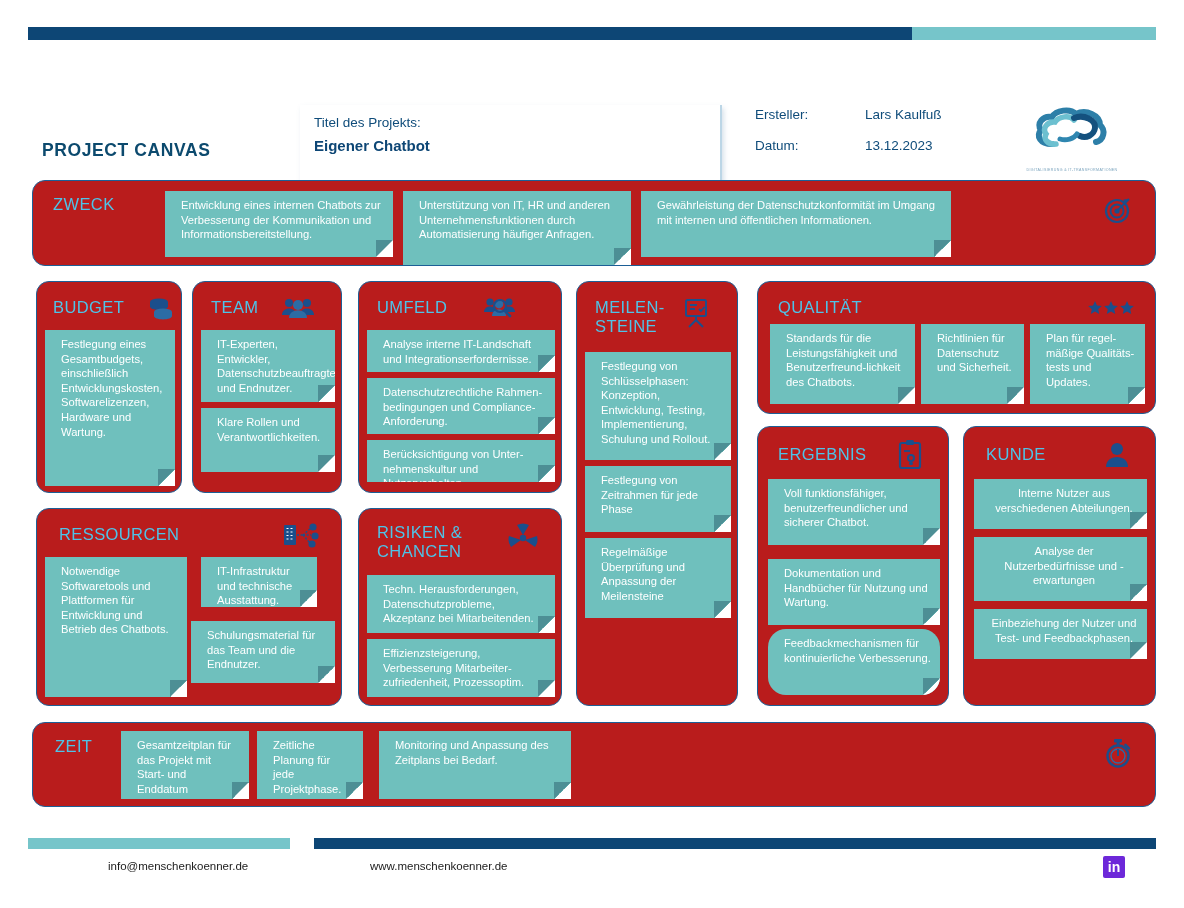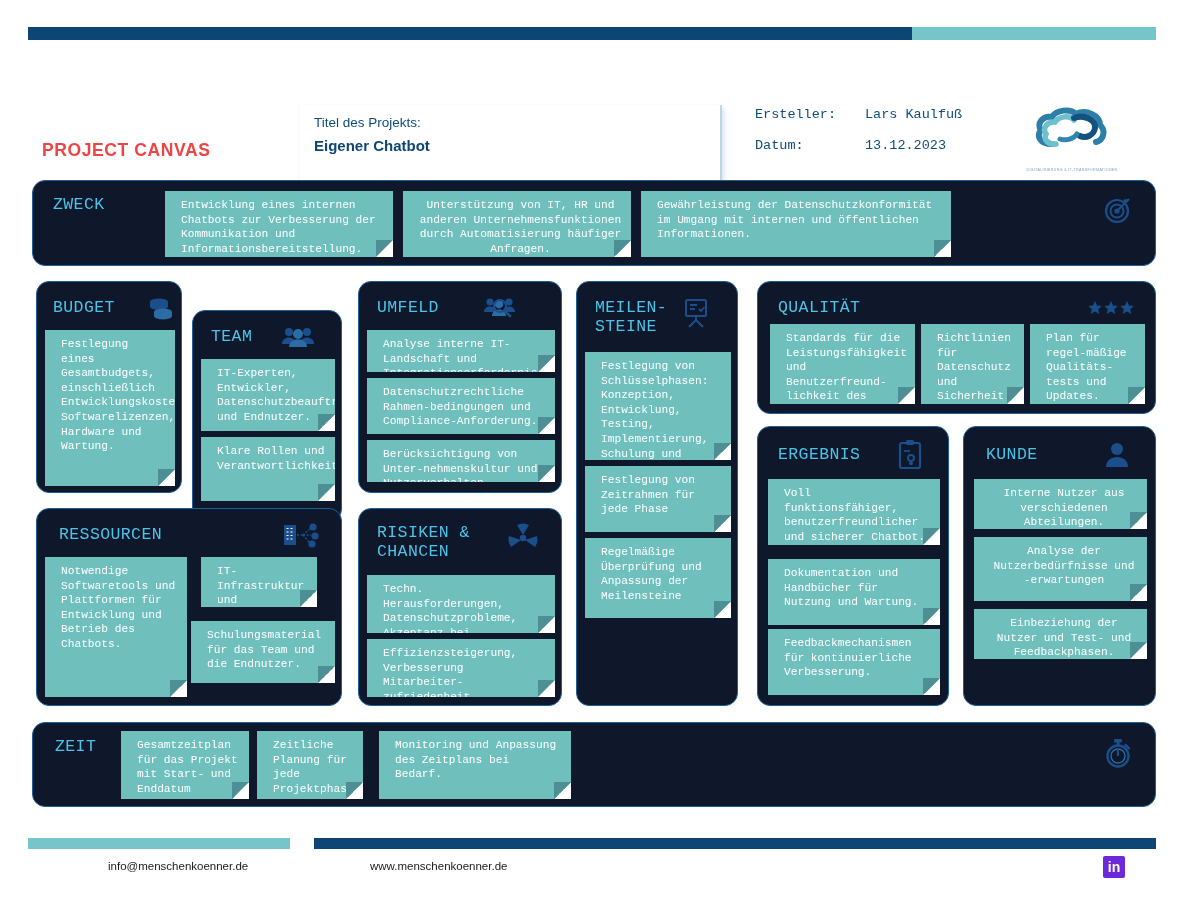--- a/index.html
+++ b/index.html
@@ -15,56 +15,55 @@
   
   .topbar{position:absolute;left:28px;top:27px;height:13px;width:1128px;display:flex;}
   .topbar .dark{background:#0d4675;flex:0 0 884px;height:13px;}
   .topbar .light{background:#76c5ca;flex:1;height:13px;}
 
   
   .header{position:absolute;left:0;top:52px;width:1184px;height:118px;}
   .brandtitle{
     position:absolute;left:42px;top:88px;
     font-size:17.5px;font-weight:bold;letter-spacing:.6px;
-    color:#ef4444;
+    color:#0c4a6e;
   }
   .titlebox{
     position:absolute;left:300px;top:53px;width:420px;height:108px;
     background:#ffffff;
     border-right:2px solid #bcd6e6;
     border-bottom:2px solid #bcd6e6;
     border-bottom-right-radius:3px;
     box-shadow:2px 3px 5px rgba(140,170,195,.35);
   }
   .titlebox .lbl{position:absolute;left:14px;top:10px;font-size:13.5px;color:#0f4c7a;}
   .titlebox .val{position:absolute;left:14px;top:32px;font-size:15px;font-weight:bold;color:#0d4675;}
 
   .meta{position:absolute;left:755px;top:55px;font-size:13.5px;color:#0f4c7a;}
-  .meta .row{display:flex;margin-bottom:16px;font-family:Liberation Mono, monospace;}
+  .meta .row{display:flex;margin-bottom:16px;}
   .meta .k{width:110px;}
   .meta .v{}
 
   
   .logo{position:absolute;left:1012px;top:52px;width:120px;height:78px;}
   .logo svg{display:block;}
   .logo .wordmark{position:absolute;left:0;top:52px;width:120px;text-align:center;
       font-size:10.5px;font-weight:bold;letter-spacing:.2px;line-height:11px;margin-top:30px;}
   .logo .wm1{color:#0d4675;}
   .logo .wm2{color:#5a93b5;}
   .logo .tag{position:absolute;left:0;top:64px;width:120px;text-align:center;
       font-size:3.6px;letter-spacing:.35px;color:#7ba4be;}
 
   
   .panel{
     position:absolute;
-    background:#0f172a;
+    background:#b91c1c;
     border:1.4px solid #1c5f96;
     border-radius:13px;
     box-sizing:border-box;
-    font-family:Liberation Mono, monospace;
   }
   .panel .head{
     position:absolute;
     font-size:16.5px;
     color:#4ec3e8;
     letter-spacing:.4px;
     line-height:19px;
   }
   .panel .ico{position:absolute;}
 
@@ -159,21 +158,21 @@
         <circle cx="14" cy="16" r="2.6" fill="#1b4f8c"></circle>
         <path d="M14 16 L26 4" stroke="#1b4f8c" stroke-width="2.2"></path>
         <path d="M26 4 l-5.5 .6 l.6 5" fill="#1b4f8c"></path>
       </svg>
     </div>
 
     <div class="note" style="left:132px;top:10px;width:228px;height:66px;">
       <span>Entwicklung eines internen Chatbots zur Verbesserung der Kommunikation und Informationsbereitstellung.</span>
       <div class="fold"></div>
     </div>
-    <div class="note" style="left:370px;top:10px;width:228px;height:66px;text-align:center;">
+    <div class="note" style="left:370px;top:10px;width:228px;height:74px;">
       <span>Unterstützung von IT, HR und anderen Unternehmensfunktionen durch Automatisierung häufiger Anfragen.</span>
       <div class="fold"></div>
     </div>
     <div class="note" style="left:608px;top:10px;width:310px;height:66px;">
       <span>Gewährleistung der Datenschutzkonformität im Umgang mit internen und öffentlichen Informationen.</span>
       <div class="fold"></div>
     </div>
   </div>
 
   <div class="panel" style="left:36px;top:281px;width:146px;height:212px;">
@@ -185,21 +184,21 @@
         <ellipse cx="18" cy="18" rx="9" ry="3.4" fill="#2c6ca5"></ellipse>
         <path d="M9 18 v4 c0 1.9 4 3.4 9 3.4 s9-1.5 9-3.4 v-4" fill="#2c6ca5"></path>
       </svg>
     </div>
     <div class="note" style="left:8px;top:48px;width:130px;height:156px;">
       <span>Festlegung eines Gesamtbudgets, einschließlich Entwicklungskosten, Softwarelizenzen, Hardware und Wartung.</span>
       <div class="fold"></div>
     </div>
   </div>
 
-  <div class="panel" style="left:192px;top:281px;width:150px;height:212px;margin-top:29px;">
+  <div class="panel" style="left:192px;top:281px;width:150px;height:212px;">
     <div class="head" style="left:18px;top:16px;">TEAM</div>
     <div class="ico" style="left:88px;top:14px;">
       <svg width="34" height="24" viewBox="0 0 34 24">
         <circle cx="8" cy="7" r="4" fill="#1b4f8c"></circle>
         <path d="M1 19 c0-4 3.4-6.4 7-6.4 s7 2.4 7 6.4z" fill="#1b4f8c"></path>
         <circle cx="26" cy="7" r="4" fill="#1b4f8c"></circle>
         <path d="M19 19 c0-4 3.4-6.4 7-6.4 s7 2.4 7 6.4z" fill="#1b4f8c"></path>
         <circle cx="17" cy="9" r="5" fill="#2c6ca5"></circle>
         <path d="M8 22 c0-5 4.2-7.8 9-7.8 s9 2.8 9 7.8z" fill="#2c6ca5"></path>
       </svg>
@@ -304,21 +303,21 @@
       </svg>
     </div>
     <div class="note" style="left:10px;top:52px;width:172px;height:66px;">
       <span>Voll funktionsfähiger, benutzerfreundlicher und sicherer Chatbot.</span>
       <div class="fold"></div>
     </div>
     <div class="note" style="left:10px;top:132px;width:172px;height:66px;">
       <span>Dokumentation und Handbücher für Nutzung und Wartung.</span>
       <div class="fold"></div>
     </div>
-    <div class="note" style="left:10px;top:202px;width:172px;height:66px;">
+    <div class="note" style="left:10px;top:202px;width:172px;height:66px;border-radius:18px;">
       <span>Feedbackmechanismen für kontinuierliche Verbesserung.</span>
       <div class="fold"></div>
     </div>
   </div>
 
   <div class="panel" style="left:963px;top:426px;width:193px;height:280px;text-align:center;">
     <div class="head" style="left:22px;top:18px;">KUNDE</div>
     <div class="ico" style="left:140px;top:14px;">
       <svg width="26" height="28" viewBox="0 0 26 28">
         <circle cx="13" cy="8" r="6" fill="#1b4f8c"></circle>

